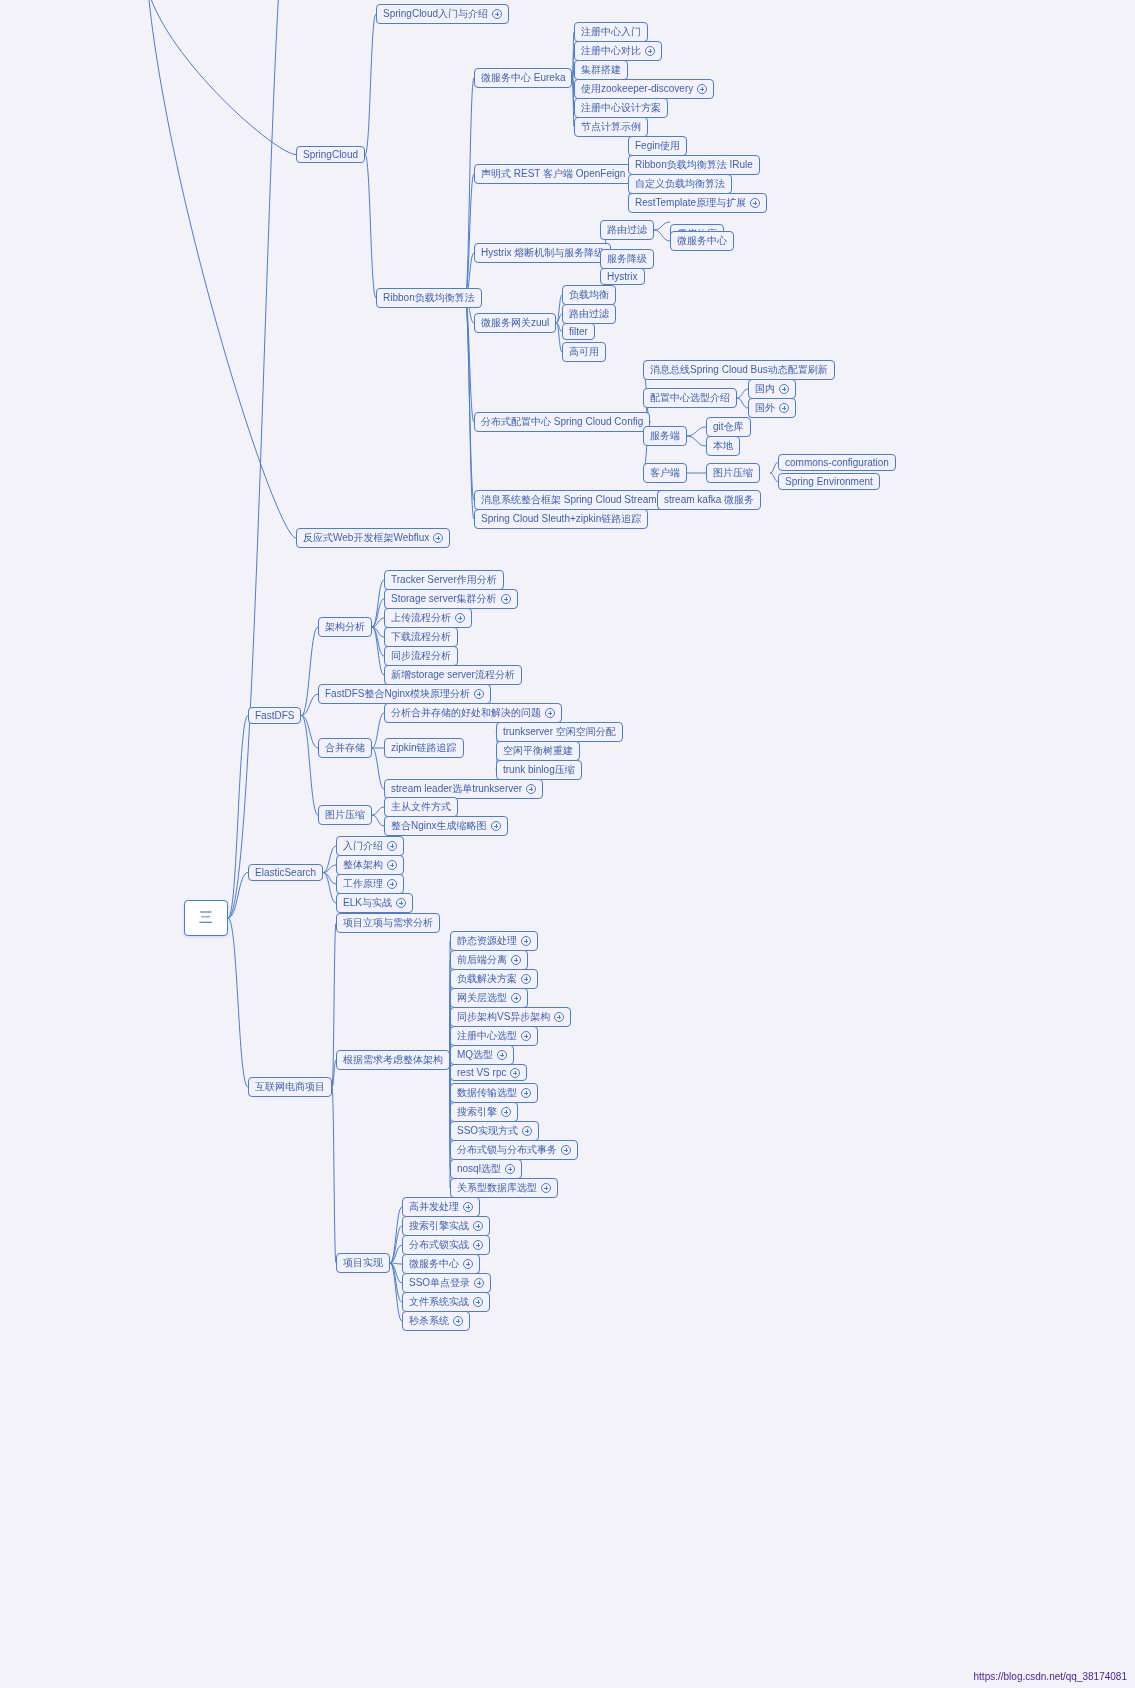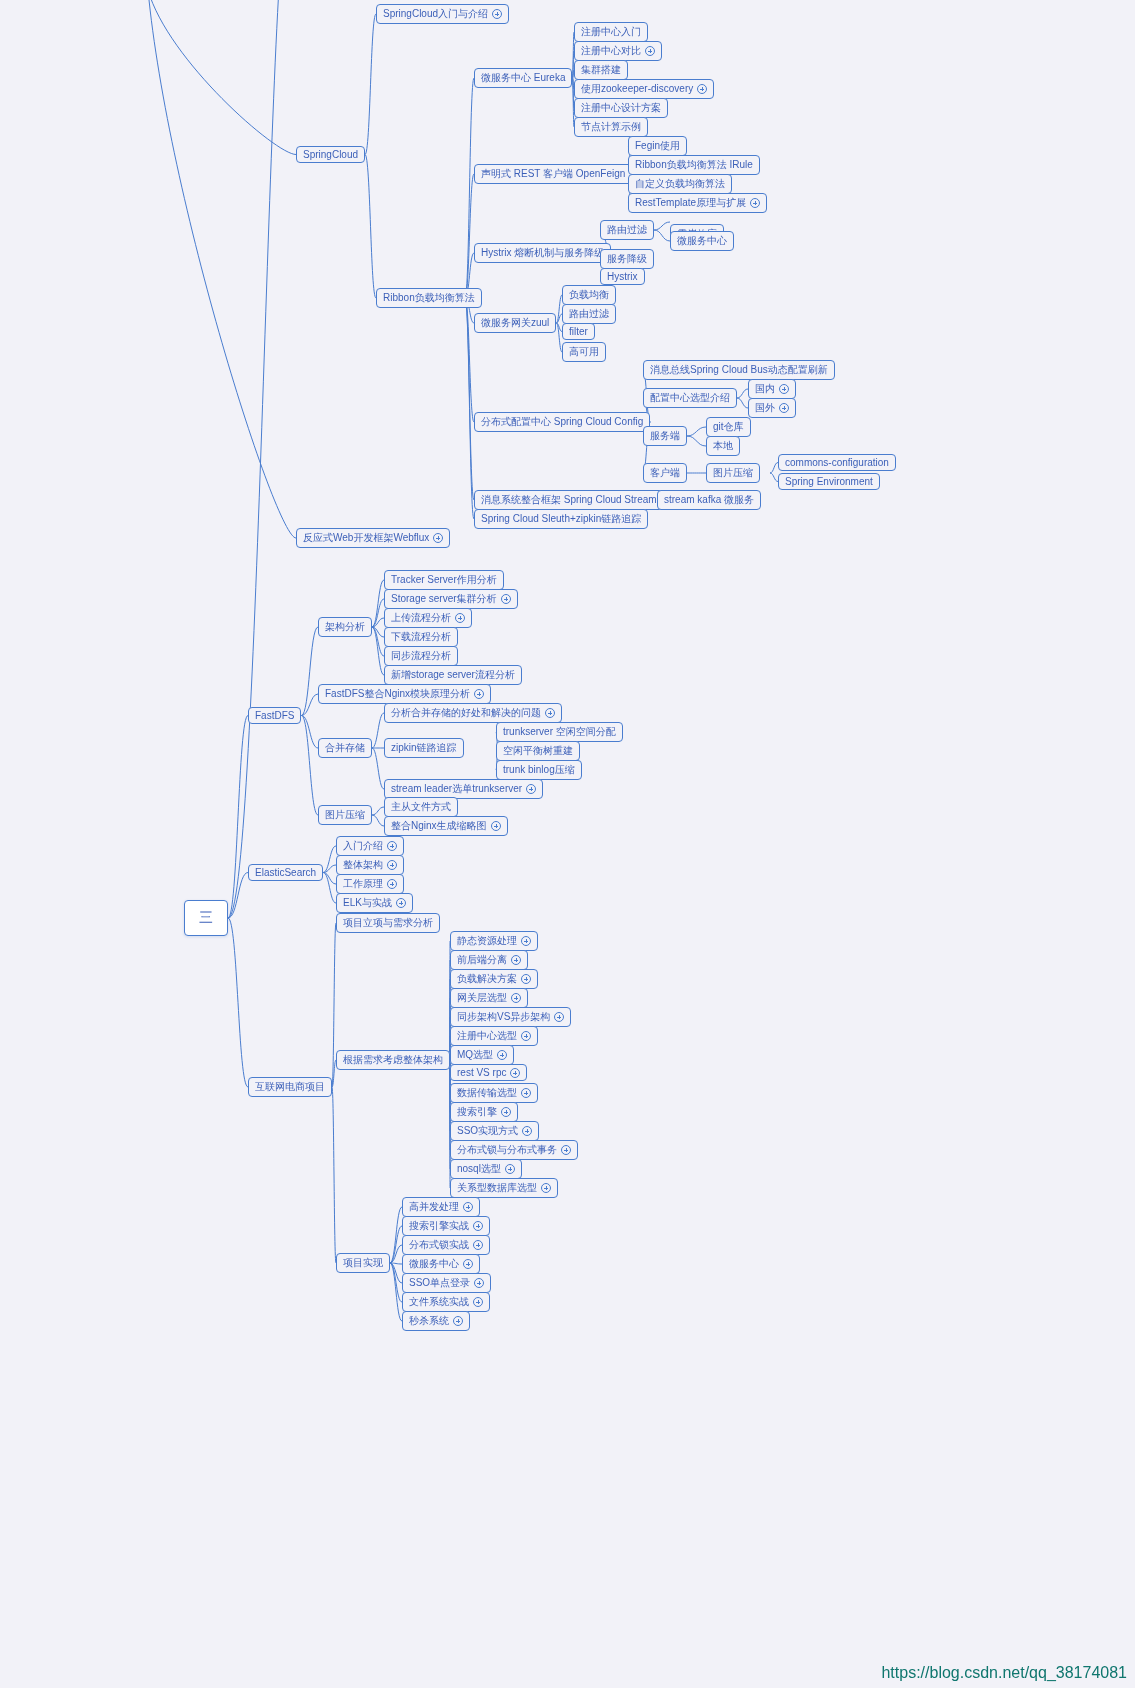--- a/index.html
+++ b/index.html
@@ -53,22 +53,22 @@
     content: "";
     position: absolute;
     background: #4a7dcf;
   }
   .plus::before { left: 2px; right: 2px; top: 4px; height: 1px; }
   .plus::after  { top: 2px; bottom: 2px; left: 4px; width: 1px; }
   .watermark {
     position: absolute;
     right: 8px;
     bottom: 6px;
-    font-size: 16px;
-    color: #0f766e;
+    font-size: 10px;
+    color: #4c1d95;
     font-family: Arial, sans-serif;
   }
 </style>
 </head>
 <body>
 
 <svg id="mindmap">
     <path d="M 228 918 C 258 918 268 -50 288 -100" stroke="#4a7dcf" fill="none" stroke-width="1"></path>
     <path d="M 228 918 C 238 918 238 715.5 248 715.5" stroke="#4a7dcf" fill="none" stroke-width="1"></path>
     <path d="M 228 918 C 238 918 238 872.5 248 872.5" stroke="#4a7dcf" fill="none" stroke-width="1"></path>

